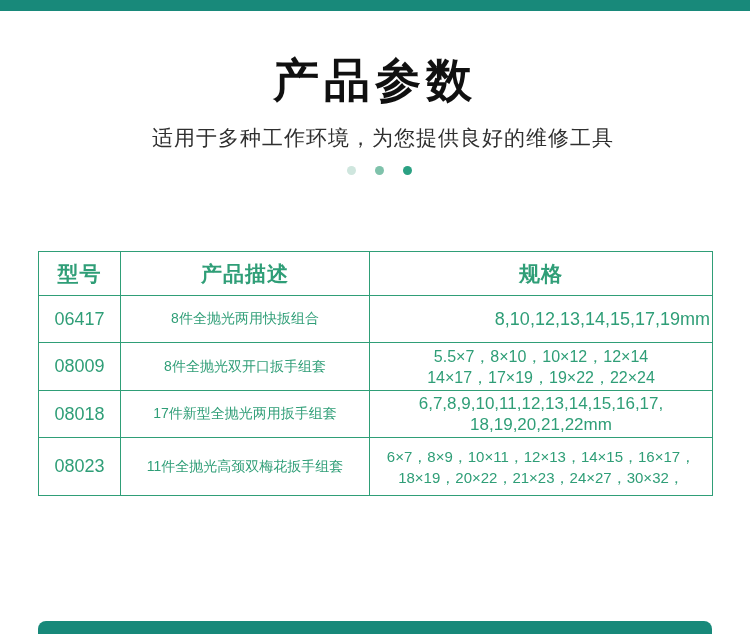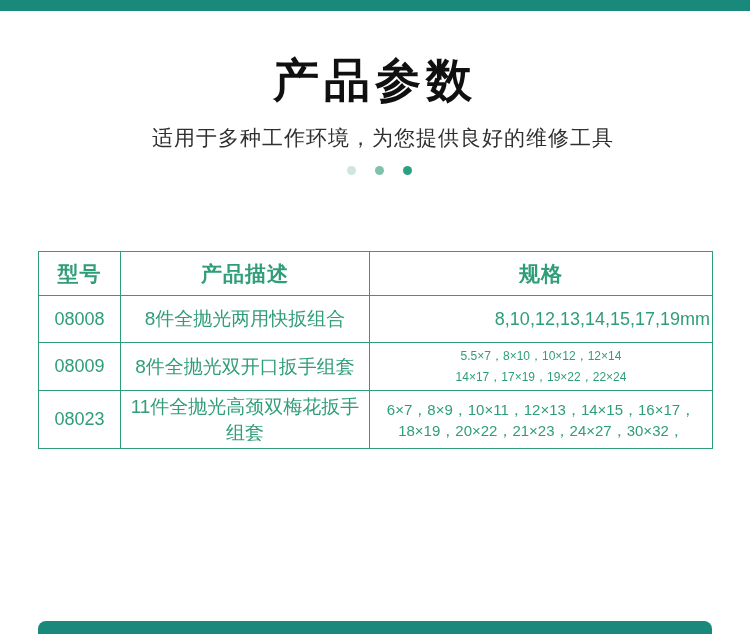--- a/index.html
+++ b/index.html
@@ -79,25 +79,25 @@
   .spec-table th {
     height: 44px;
     font-size: 21px;
     font-weight: bold;
     letter-spacing: 1px;
   }
   .row-h47 td { height: 47px; }
   .row-h48 td { height: 48px; }
   .row-h58 td { height: 58px; }
   .model-cell { font-size: 18px; }
-  .desc-cell  { font-size: 19px; letter-spacing: 0px; }
+  .desc-cell  { font-size: 14px; letter-spacing: 0px; }
   .spec-cell .spec-line { line-height: 21px; white-space: nowrap; }
   .spec-18 .spec-line { font-size: 18px; text-align: right; }
   .spec-17 .spec-line { font-size: 17px; }
-  .spec-16 .spec-line { font-size: 12px; }
+  .spec-16 .spec-line { font-size: 16px; }
   .spec-15 .spec-line { font-size: 15px; }
   .spec-14 .spec-line { font-size: 14.5px; }
 
   .bottom-bar {
     position: absolute;
     left: 38px; top: 621px;
     width: 674px; height: 13px;
     background: var(--bar);
     border-radius: 8px 8px 0 0;
   }
@@ -127,32 +127,40 @@
     </colgroup>
     <thead>
       <tr>
         <th>型号</th>
         <th>产品描述</th>
         <th>规格</th>
       </tr>
     </thead>
     <tbody>
       <tr class="row-h47">
-        <td class="model-cell">08008</td>
+        <td class="model-cell">06417</td>
         <td class="desc-cell">8件全抛光两用快扳组合</td>
         <td class="spec-cell spec-18">
           <div class="spec-line">8,10,12,13,14,15,17,19mm</div>
         </td>
       </tr>
       <tr class="row-h48">
         <td class="model-cell">08009</td>
         <td class="desc-cell">8件全抛光双开口扳手组套</td>
         <td class="spec-cell spec-16">
           <div class="spec-line">5.5×7，8×10，10×12，12×14</div>
           <div class="spec-line">14×17，17×19，19×22，22×24</div>
+        </td>
+      </tr>
+      <tr class="row-h47">
+        <td class="model-cell">08018</td>
+        <td class="desc-cell">17件新型全抛光两用扳手组套</td>
+        <td class="spec-cell spec-17">
+          <div class="spec-line">6,7,8,9,10,11,12,13,14,15,16,17,</div>
+          <div class="spec-line">18,19,20,21,22mm</div>
         </td>
       </tr>
       <tr class="row-h58">
         <td class="model-cell">08023</td>
         <td class="desc-cell">11件全抛光高颈双梅花扳手组套</td>
         <td class="spec-cell spec-15">
           <div class="spec-line">6×7，8×9，10×11，12×13，14×15，16×17，</div>
           <div class="spec-line">18×19，20×22，21×23，24×27，30×32，</div>
         </td>
       </tr>

